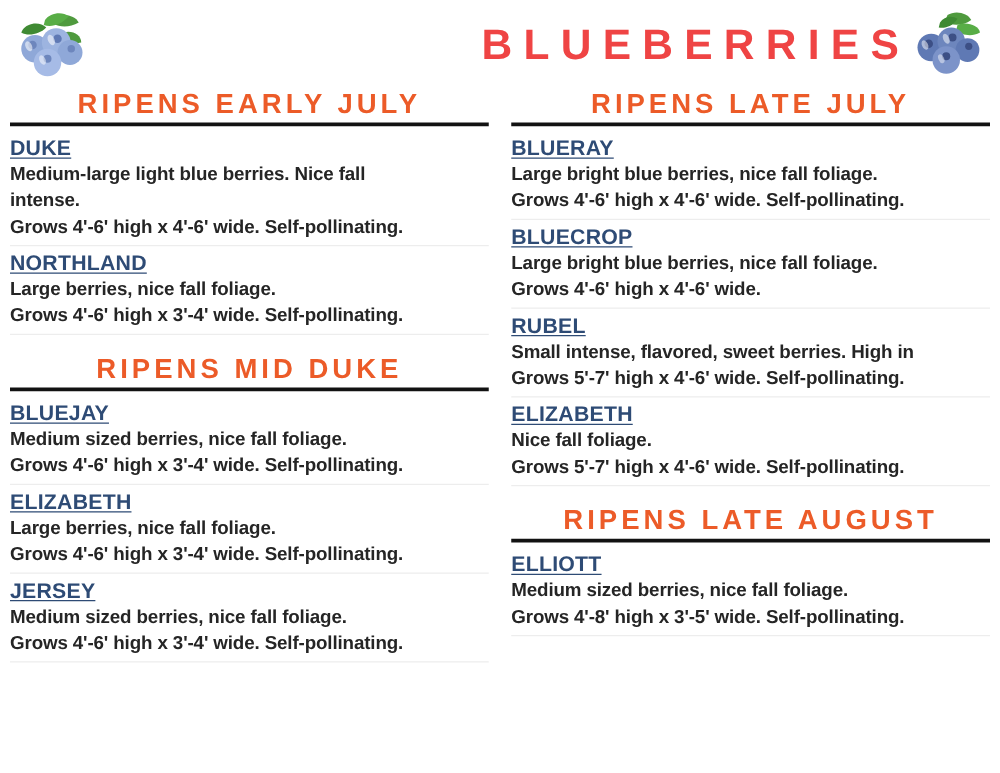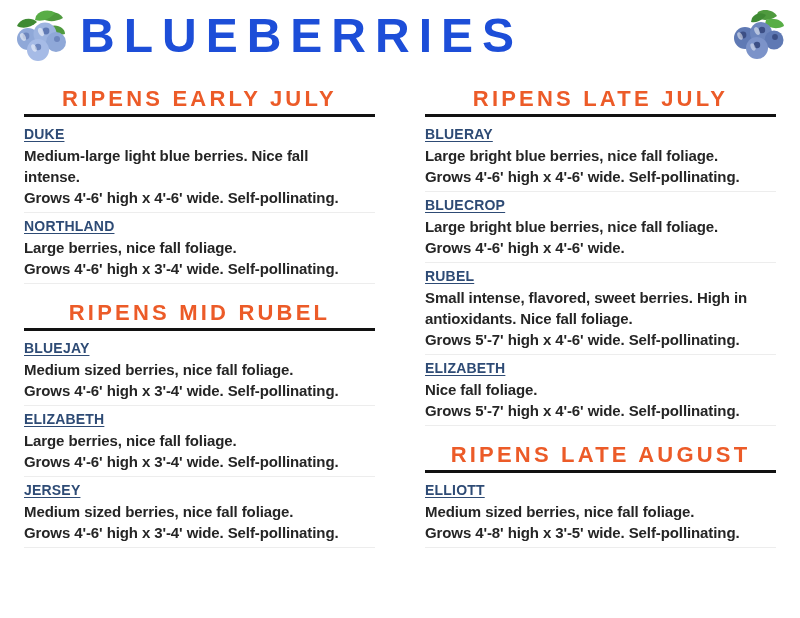--- a/index.html
+++ b/index.html
@@ -34,46 +34,46 @@
   .berry-cluster {
     width: 62px;
     height: 60px;
     flex: 0 0 62px;
     position: relative;
   }
   .berry-cluster svg { display: block; width: 100%; height: 100%; }
 
   .main-title {
     flex: 1 1 auto;
-    text-align: left;
-    font-size: 48px;
+    text-align: right;
+    font-size: 34px;
     line-height: 52px;
     font-weight: bold;
     letter-spacing: 9px;
-    color: #1d4ed8;
+    color: #ef4444;
     white-space: nowrap;
     padding-left: 8px;
   }
 
   
   .columns {
     display: flex;
     align-items: flex-start;
     padding: 0 8px;
     box-sizing: border-box;
     gap: 18px;
   }
   .col {
     flex: 1 1 0;
     min-width: 0;
   }
 
   
   .section {
-    margin: 16px;
+    margin: 0;
   }
   .section + .section { margin-top: 14px; }
 
   .section-heading {
     text-align: center;
     font-size: 22px;
     line-height: 26px;
     font-weight: bold;
     letter-spacing: 3.2px;
     color: #ec5b28;
@@ -87,21 +87,21 @@
     margin-bottom: 4px;
   }
 
   
   .entry {
     padding: 3px 0 4px 0;
     border-bottom: 1px solid #ededed;
   }
   .entry-name {
     display: inline-block;
-    font-size: 14px;
+    font-size: 17px;
     line-height: 21px;
     font-weight: bold;
     color: #2e4b75;
     text-decoration: underline;
     text-underline-offset: 2px;
     letter-spacing: 0.2px;
   }
   .entry-line {
     font-size: 15px;
     line-height: 21px;
@@ -176,21 +176,21 @@
         </div>
 
         <div class="entry">
           <div class="entry-name">NORTHLAND</div>
           <div class="entry-line">Large berries, nice fall foliage.</div>
           <div class="entry-line">Grows 4'-6' high x 3'-4' wide. Self-pollinating.</div>
         </div>
       </div>
 
       <div class="section">
-        <div class="section-heading">RIPENS MID RUBEL</div>
+        <div class="section-heading">RIPENS MID DUKE</div>
         <div class="section-rule"></div>
 
         <div class="entry">
           <div class="entry-name">BLUEJAY</div>
           <div class="entry-line">Medium sized berries, nice fall foliage.</div>
           <div class="entry-line">Grows 4'-6' high x 3'-4' wide. Self-pollinating.</div>
         </div>
 
         <div class="entry">
           <div class="entry-name">ELIZABETH</div>
@@ -221,21 +221,20 @@
 
         <div class="entry">
           <div class="entry-name">BLUECROP</div>
           <div class="entry-line">Large bright blue berries, nice fall foliage.</div>
           <div class="entry-line">Grows 4'-6' high x 4'-6' wide.</div>
         </div>
 
         <div class="entry">
           <div class="entry-name">RUBEL</div>
           <div class="entry-line">Small intense, flavored, sweet berries. High in</div>
-          <div class="entry-line">antioxidants. Nice fall foliage.</div>
           <div class="entry-line">Grows 5'-7' high x 4'-6' wide. Self-pollinating.</div>
         </div>
 
         <div class="entry">
           <div class="entry-name">ELIZABETH</div>
           <div class="entry-line">Nice fall foliage.</div>
           <div class="entry-line">Grows 5'-7' high x 4'-6' wide. Self-pollinating.</div>
         </div>
       </div>
 

